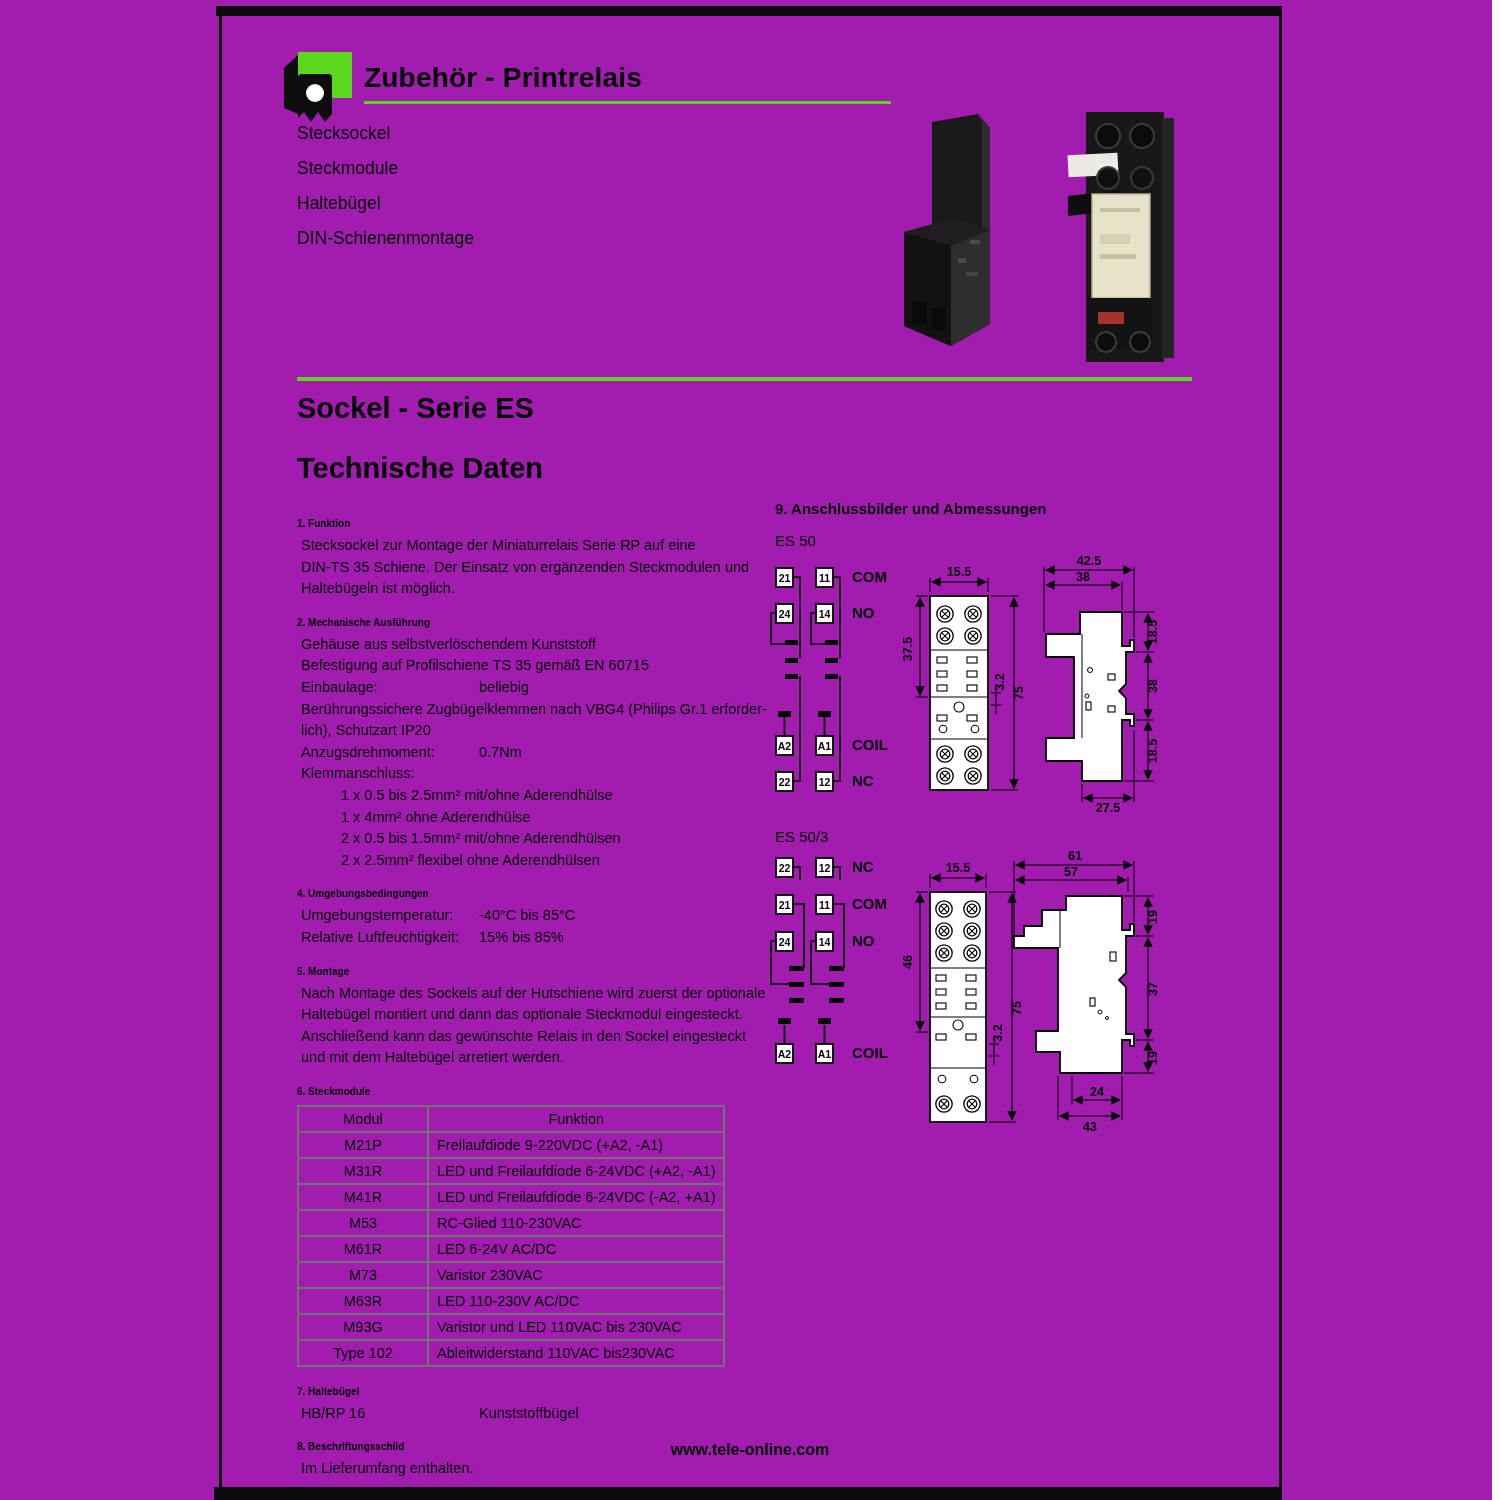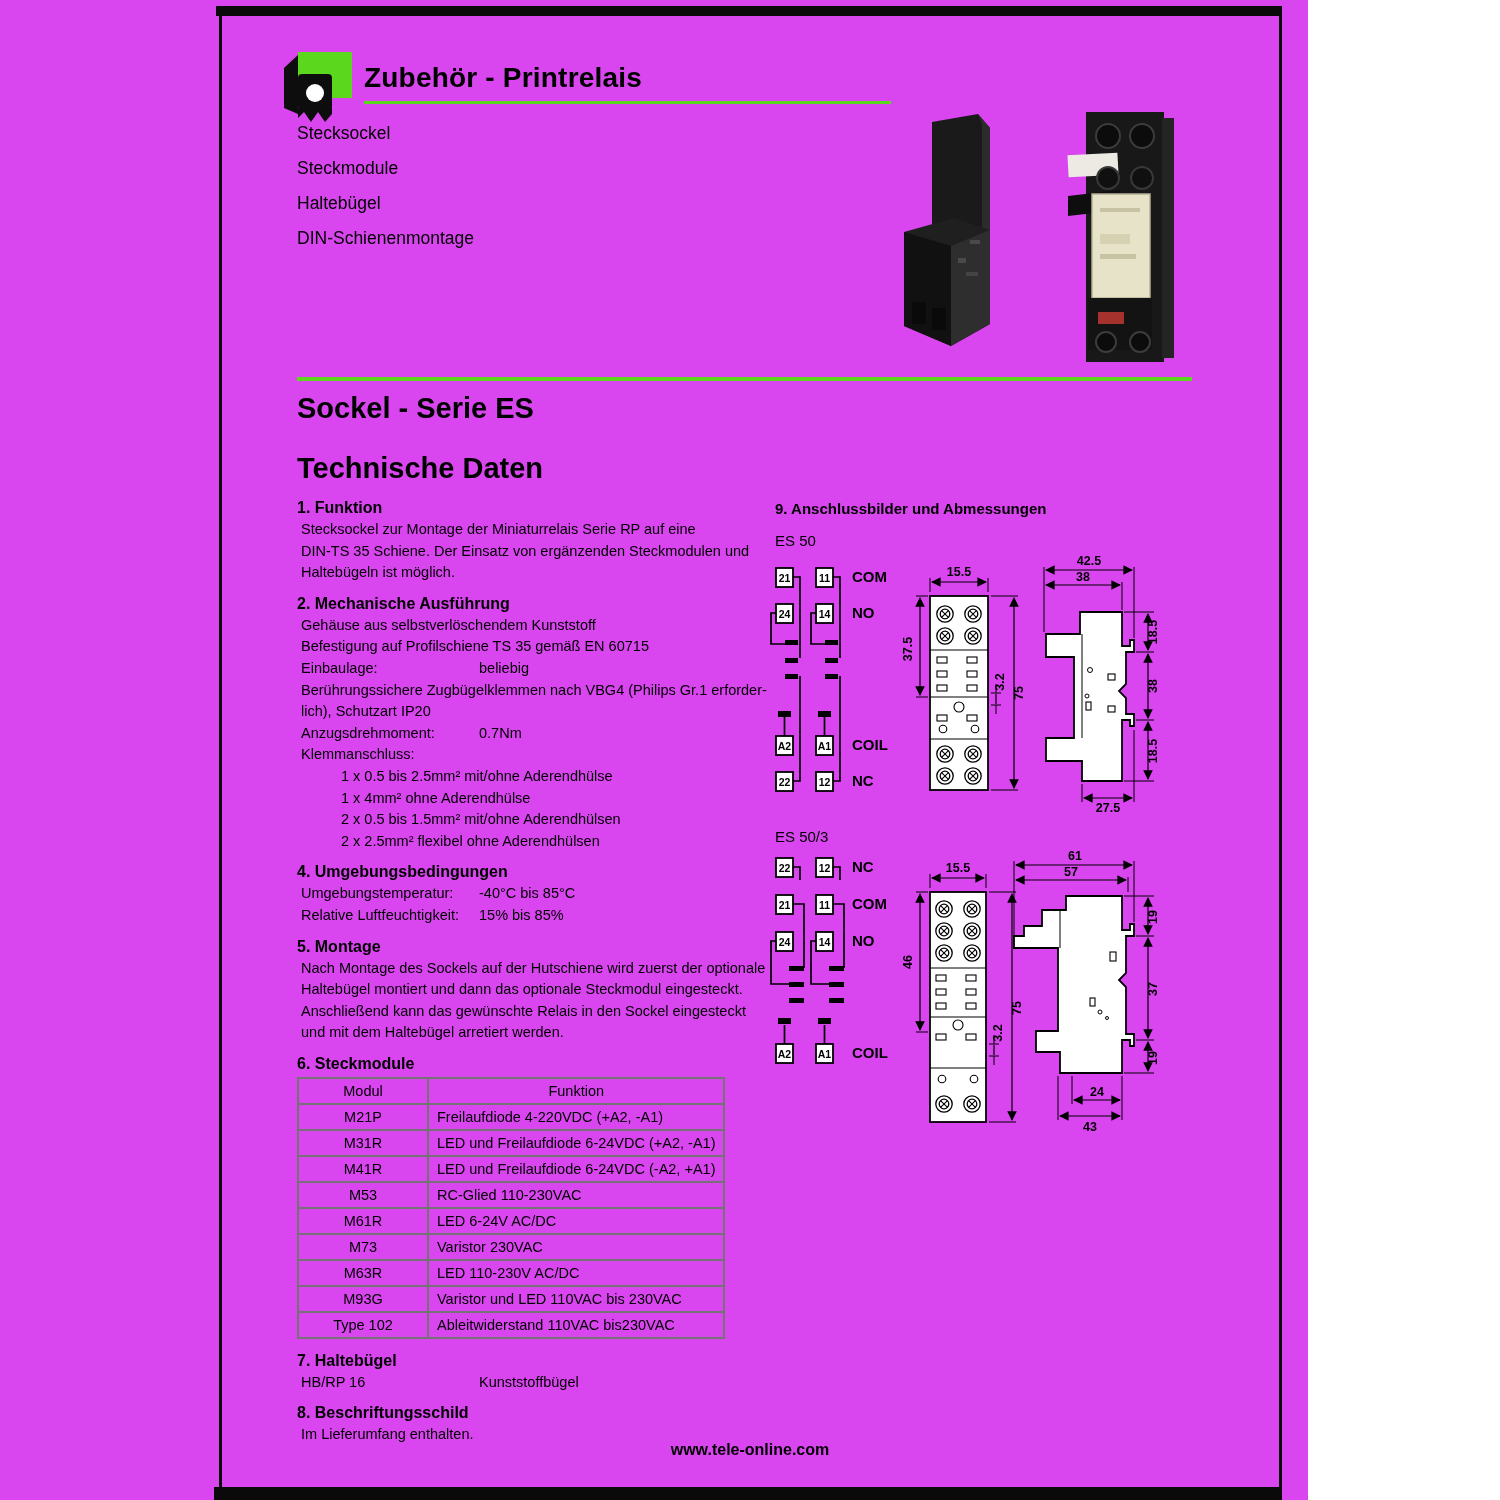--- a/index.html
+++ b/index.html
@@ -1,30 +1,30 @@
 <!DOCTYPE html>
 <html><head>
 <meta charset="utf-8">
 <style>
   html,body{margin:0;padding:0;background:#fff;}
-  .sheet{position:relative;width:1308px;height:1500px;background:#d946ef;overflow:hidden;
+  .sheet{position:relative;width:1492px;height:1500px;background:#a21caf;overflow:hidden;
          font-family:"Liberation Sans",sans-serif;color:#000;}
   .abs{position:absolute;}
   
   .edge{background:#0a0a0a;}
   
   .title{font-size:28px;font-weight:bold;letter-spacing:0.2px;}
   .green-rule{background:#5bd81e;}
   .intro li{list-style:none;font-size:17.5px;margin:0 0 14px 0;padding:0;}
   .intro{margin:0;padding:0;}
   .h-big{font-size:29px;font-weight:bold;margin:0;}
   
   .col-left{width:462px;}
   .sec{margin-bottom:13px;}
-  .sec h3{font-size:16px;line-height:18px;margin:0 0 1px 0;font-weight:bold;white-space:nowrap;}
+  .sec h3{font-size:10px;line-height:18px;margin:16px 0 1px 0;font-weight:bold;white-space:nowrap;}
   .sec p{font-size:14.5px;line-height:17.6px;margin:4px;white-space:nowrap;}
   .pair{display:flex;}
   .pair .lbl{width:178px;flex:0 0 178px;}
   .indent{padding-left:40px;}
   
   .mod-table{border-collapse:collapse;margin-top:4px;}
   .mod-table th,.mod-table td{border:2px solid #737373;font-size:14.5px;font-weight:normal;
       padding:2px 8px;height:20px;white-space:nowrap;}
   .mod-table th{text-align:center;}
   .mod-table td:first-child{width:112px;text-align:center;}
@@ -167,21 +167,21 @@
       <table class="mod-table">
         <thead>
           <tr>
             <th>Modul</th>
             <th>Funktion</th>
           </tr>
         </thead>
         <tbody>
           <tr>
               <td>M21P</td>
-              <td>Freilaufdiode 4-220VDC (+A2, -A1)</td>
+              <td>Freilaufdiode 9-220VDC (+A2, -A1)</td>
             </tr>
           <tr>
               <td>M31R</td>
               <td>LED und Freilaufdiode 6-24VDC (+A2, -A1)</td>
             </tr>
           <tr>
               <td>M41R</td>
               <td>LED und Freilaufdiode 6-24VDC (-A2, +A1)</td>
             </tr>
           <tr>

